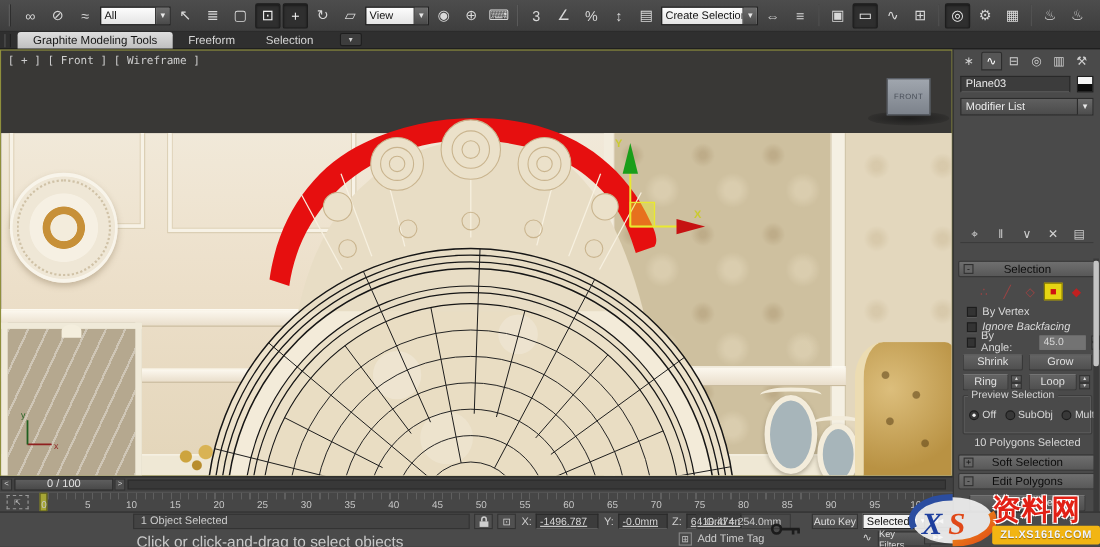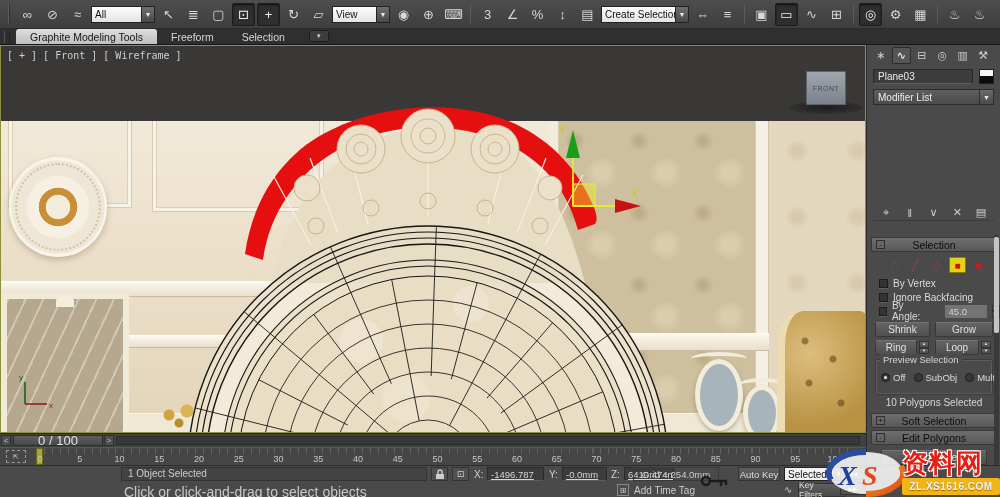--- a/index.html
+++ b/index.html
@@ -145,21 +145,21 @@
   #sel-status { position:absolute; left:0; top:352px; width:134px; text-align:center; color:#d6d6d6; font-size:10px; }
   #cp-scroll { position:absolute; right:1px; top:190px; width:5px; height:260px; background:#3a3a3a; }
   #cp-scroll .thumb { position:absolute; left:0; top:2px; width:5px; height:96px; background:#c4c4c4; border-radius:2px; }
 
   
   #slider-row { position:absolute; left:0; top:433px; width:866px; height:14px; background:#414141; border-top:1px solid #272727; }
   .ts-btn { position:absolute; top:1px; width:10px; height:11px; background:#4f4f4f; border:1px solid #303030;
     color:#cfcfcf; font-size:7px; display:flex; align-items:center; justify-content:center; }
   #ts-handle { position:absolute; left:13px; top:1px; width:90px; height:11px;
     background:linear-gradient(#5e5e5e,#494949); border:1px solid #2e2e2e; color:#e2e2e2;
-    font-size:13px; display:flex; align-items:center; justify-content:center; }
+    font-size:10px; display:flex; align-items:center; justify-content:center; }
   #ts-track { position:absolute; left:116px; top:2px; width:744px; height:9px; background:#383838; border:1px solid #2c2c2c; }
   #ruler-row { position:absolute; left:0; top:447px; width:866px; height:18px; background:#464646; border-top:1px solid #575757; }
   #ruler-ticks { position:absolute; left:36px; top:0; width:812px; height:6px;
     background:repeating-linear-gradient(90deg,#5f5f5f 0 1px,transparent 1px 7.95px); }
   .tick-label { position:absolute; top:6px; transform:translateX(-50%); font-size:9px; color:#c6c6c6; }
   #frame-thumb { position:absolute; left:36px; top:0px; width:7px; height:17px; background:#a6a636; border:1px solid #66661c; }
   #mini-track-icon { position:absolute; left:6px; top:2px; width:20px; height:13px; border:1px dashed #9a9a9a;
     color:#cfcfcf; font-size:7px; display:flex; align-items:center; justify-content:center; }
 
   
@@ -443,21 +443,21 @@
         <div class="so-btn so-dim">╱</div>
         <div class="so-btn so-dim">◇</div>
         <div class="so-btn so-active">■</div>
         <div class="so-btn so-el">◆</div>
       </div>
 
     <div class="cp-check-row" style="top:232px;">
       <span class="chk"></span>
       <span>By Vertex</span>
     </div>
-    <div class="cp-check-row" style="top:246px;">
+    <div class="cp-check-row" style="top:246px;font-style:italic;">
       <span class="chk"></span>
       <span>Ignore Backfacing</span>
     </div>
     <div class="cp-check-row" style="top:260px;">
       <span class="chk"></span>
       <span>By Angle:</span>
       <input id="angle-field" value="45.0" style="">
       <span class="spinner">
           <span>▲</span>
           <span>▼</span>

